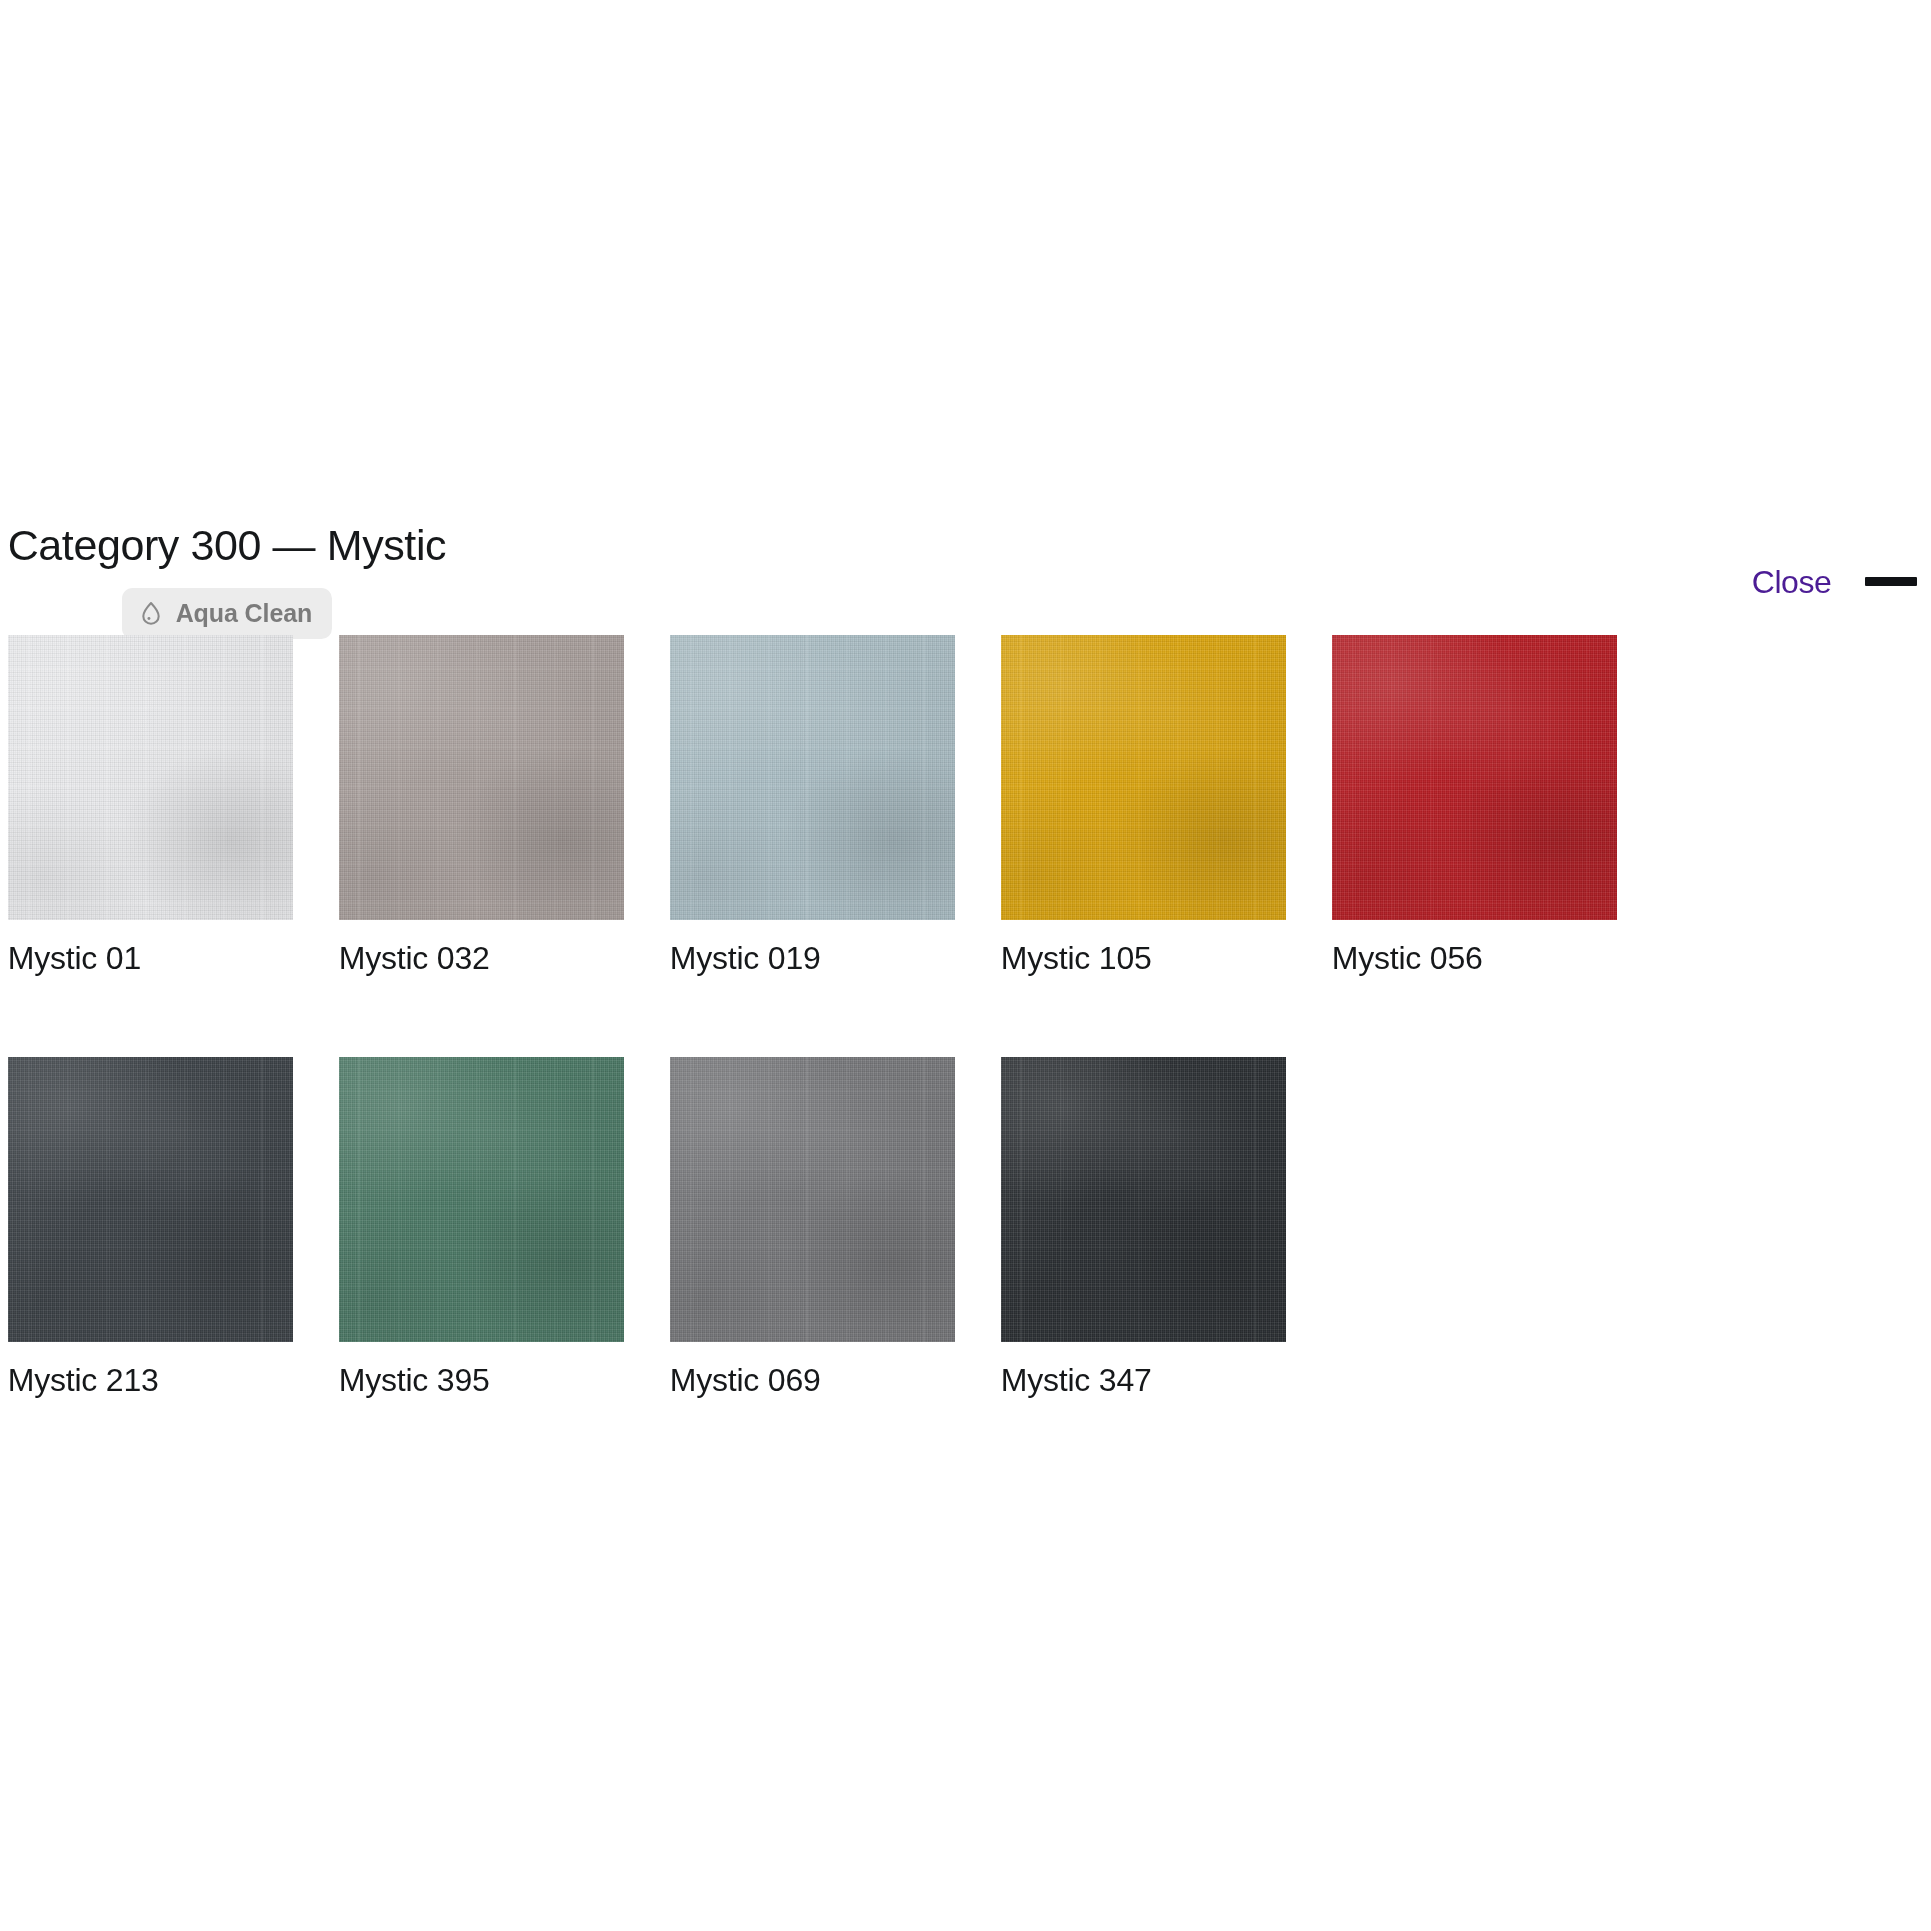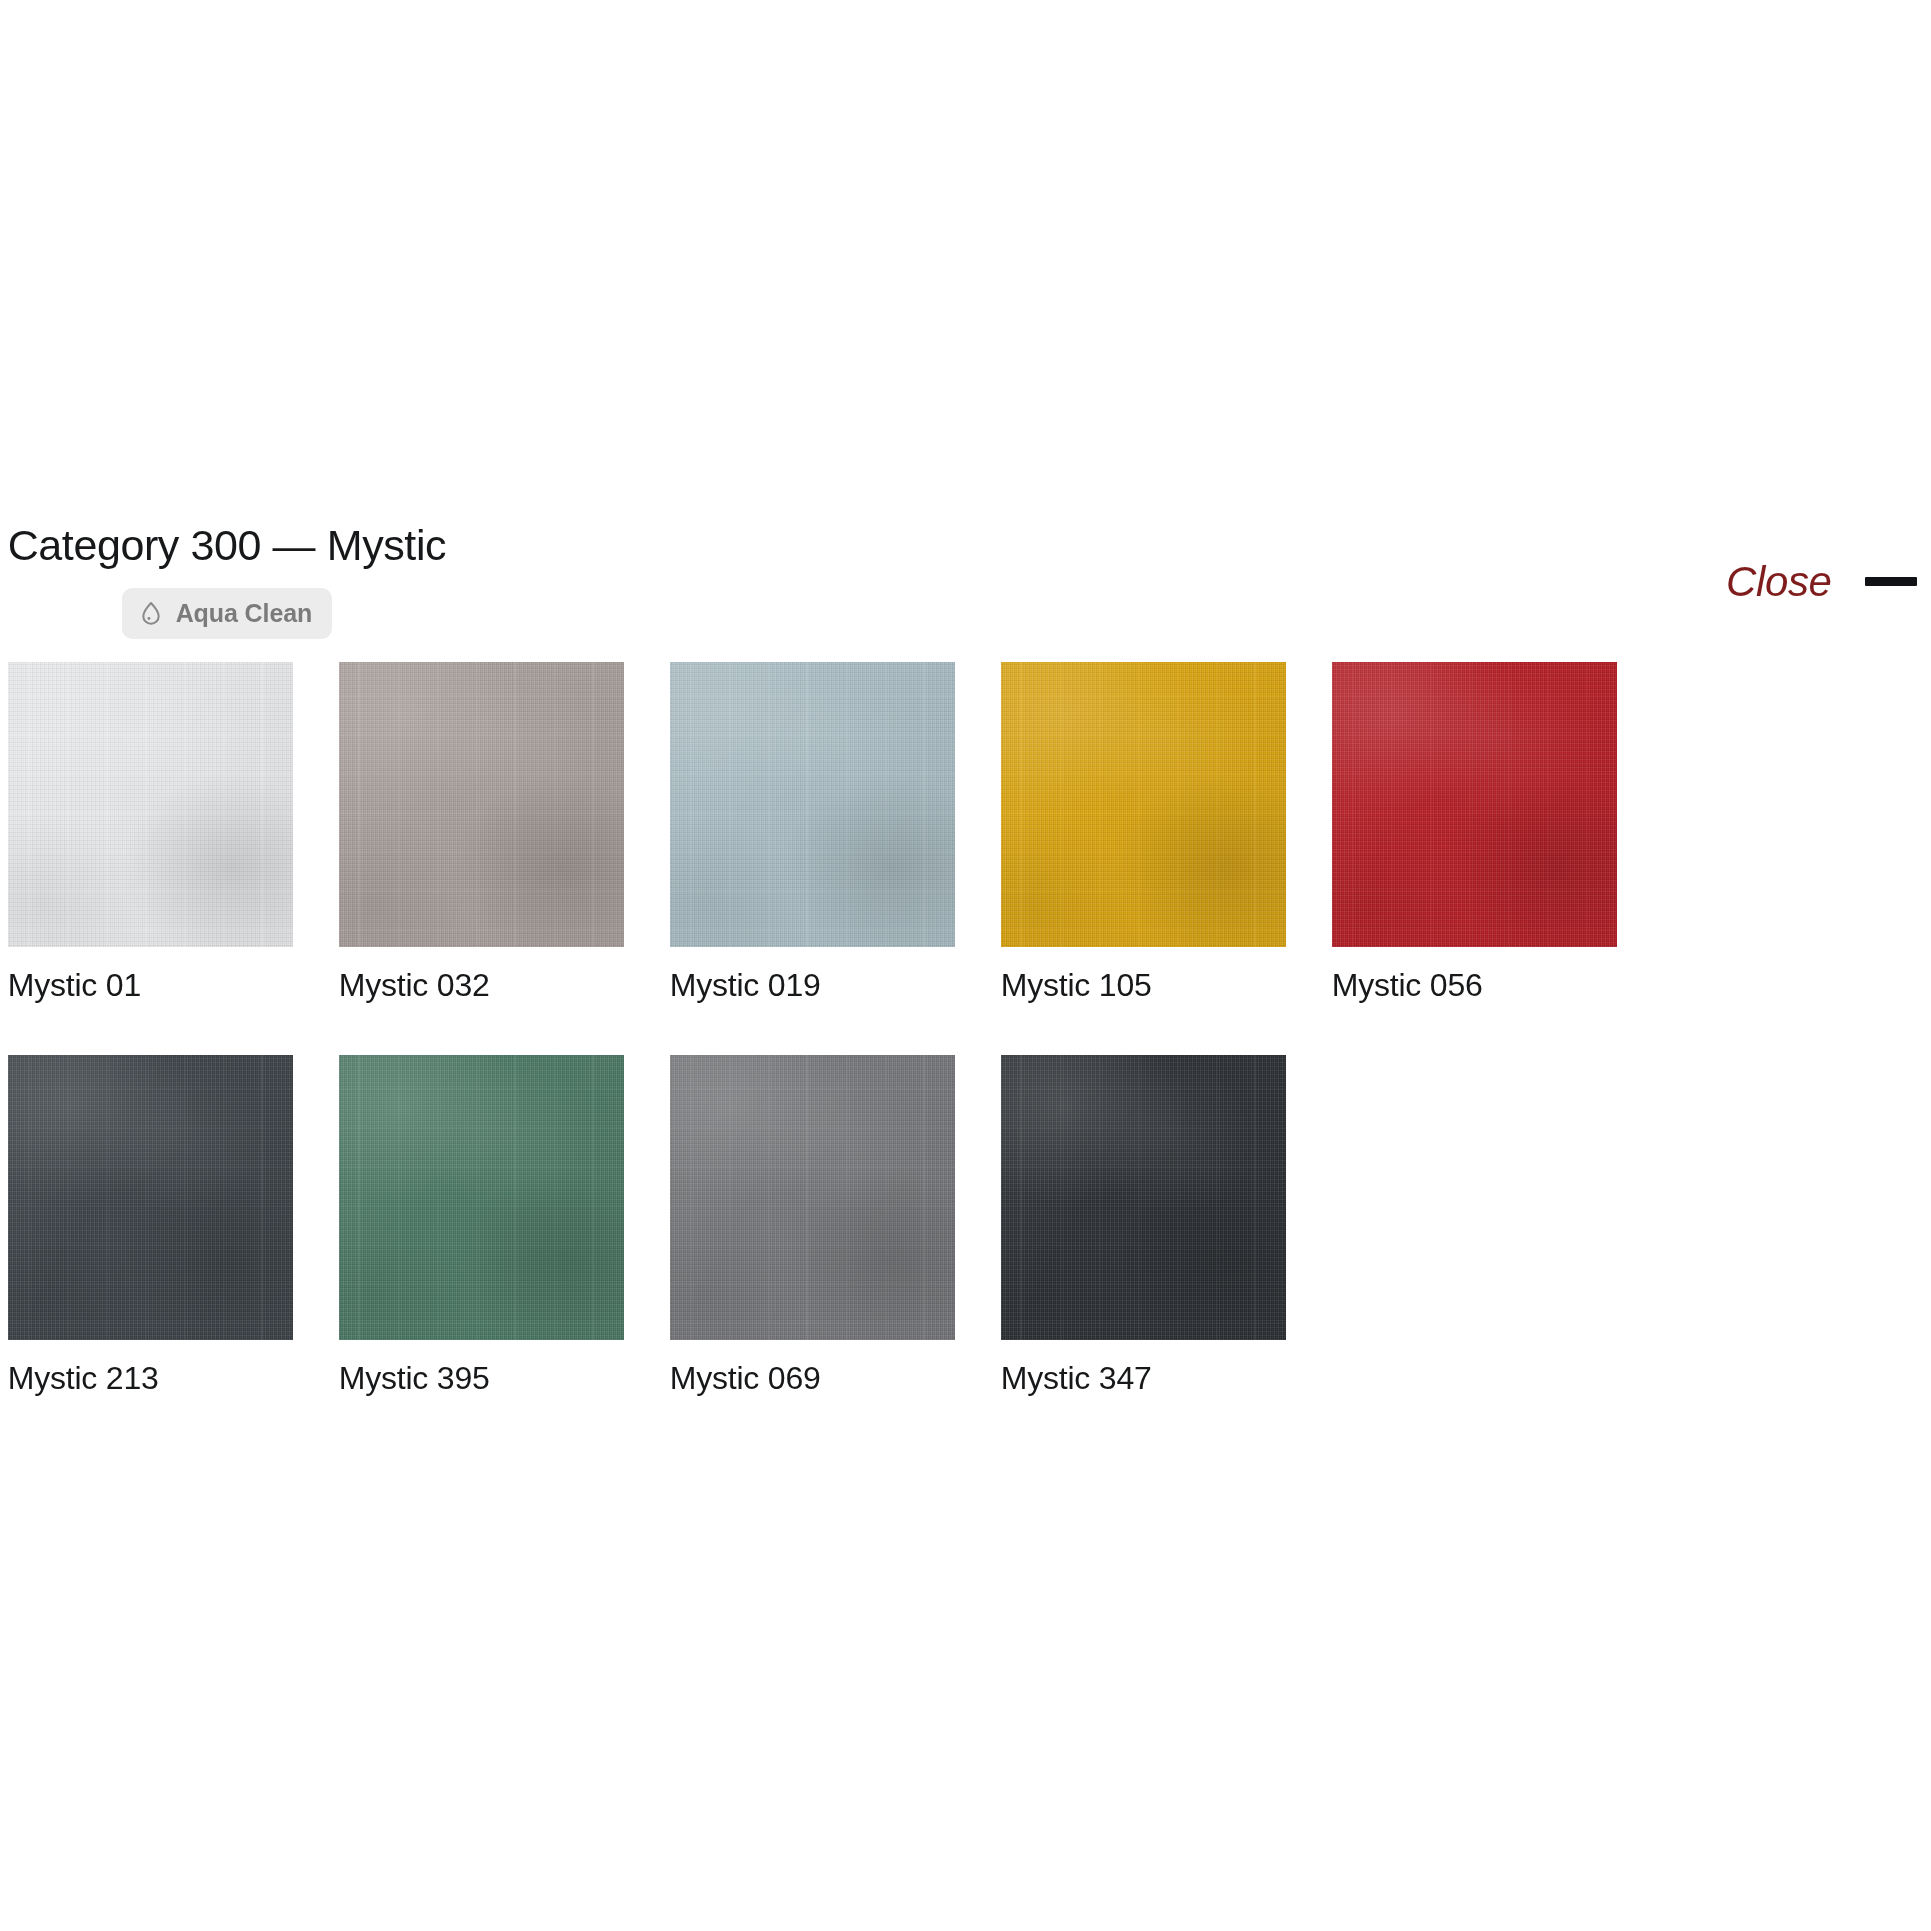--- a/index.html
+++ b/index.html
@@ -78,45 +78,44 @@
 
   .header-right {
     margin-left: auto;
     display: flex;
     align-items: center;
     gap: 33px;
     padding-right: 14.5px;
   }
 
   .close-label {
-    font-size: 42px;
+    font-size: 32px;
     line-height: 1;
     letter-spacing: -0.4px;
-    color: #7f1d1d;
+    color: #4c1d95;
     font-weight: 400;
-    font-style: italic;
   }
 
   .close-dash {
     width: 52px;
     height: 8.7px;
     background: #101215;
     display: block;
     border-radius: 1px;
   }
 
   
   .swatch-grid {
     position: absolute;
     left: 7.7px;
-    top: 662px;
+    top: 635px;
     width: 1917px;
     display: flex;
     flex-wrap: wrap;
-    gap: 52px 46px;
+    gap: 81px 46px;
   }
 
   .swatch-cell {
     width: 285px;
   }
 
   .swatch-chip {
     width: 285px;
     height: 285px;
     position: relative;

